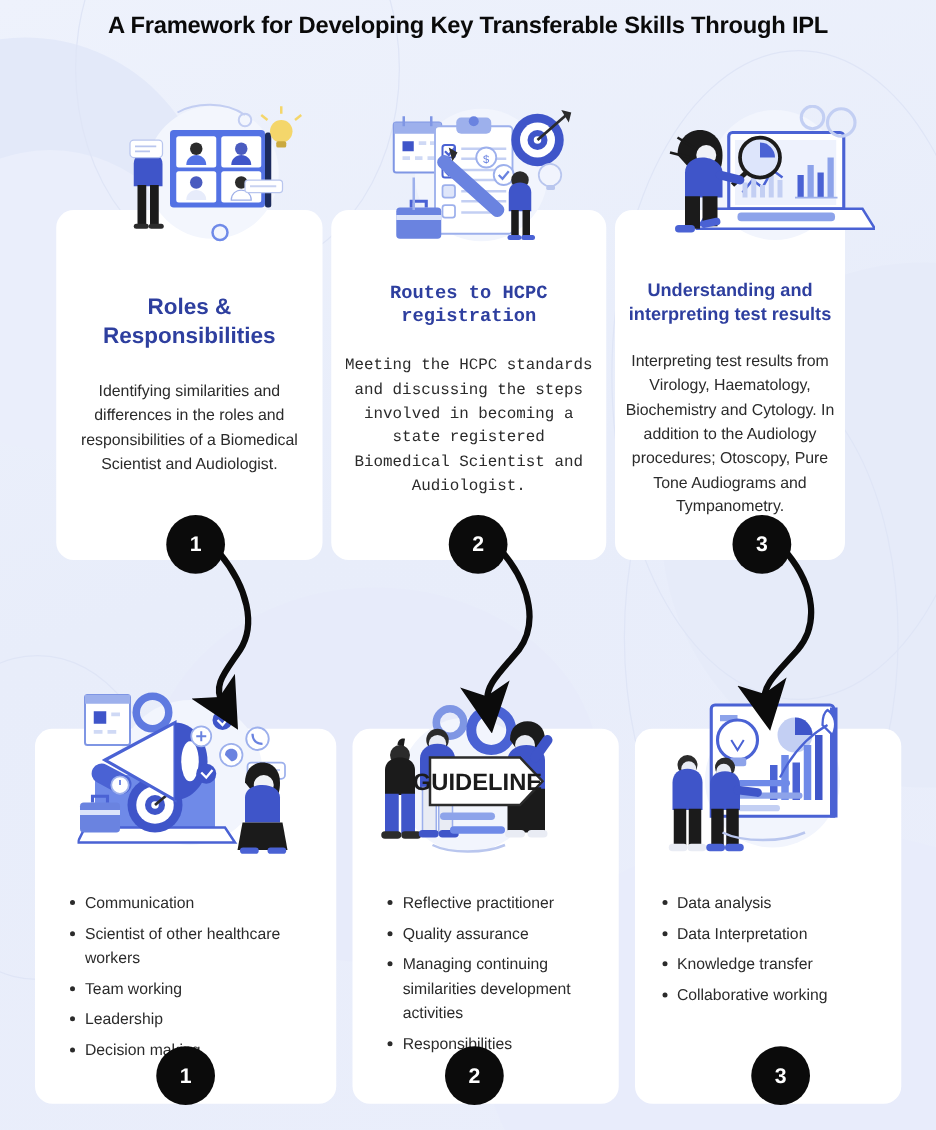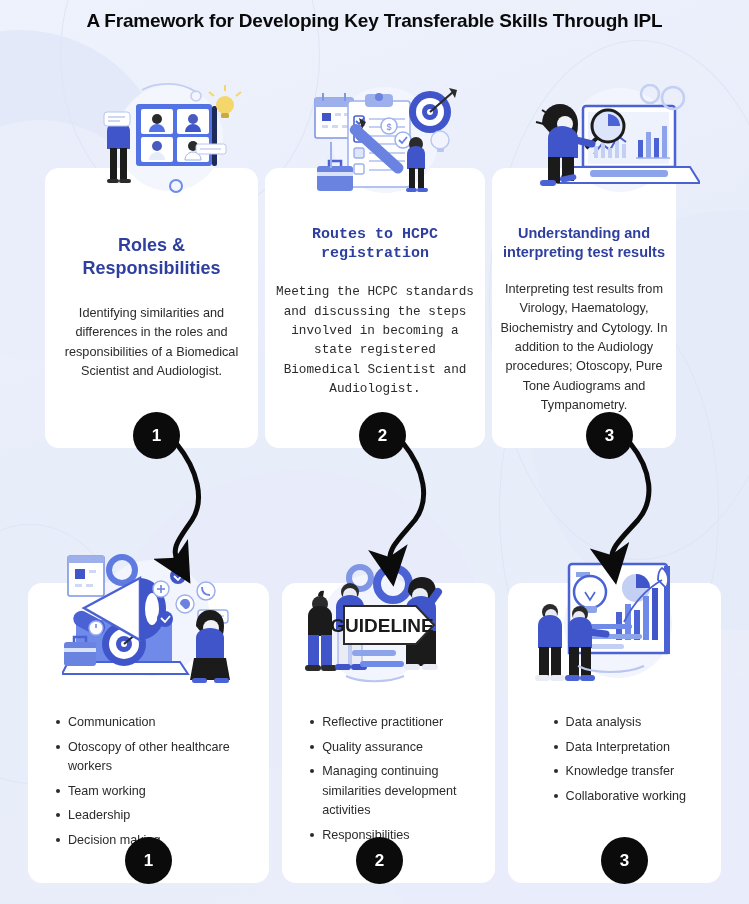--- a/index.html
+++ b/index.html
@@ -205,21 +205,21 @@
   .bullets li::before {
     content: "";
     position: absolute;
     left: 0;
     top: 7px;
     width: 4px;
     height: 4px;
     border-radius: 50%;
     background: #2b2b2b;
   }
-  .bcard-3 .bullets { padding-left: 46px; }
+  .bcard-3 .bullets { padding-left: 22px; }
 </style>
 </head>
 <body>
 
 <div id="poster">
 
   <div class="bg-blob blob-a"></div>
   <div class="bg-blob blob-b"></div>
   <div class="bg-blob blob-c"></div>
   <div class="bg-blob blob-d"></div>
@@ -414,21 +414,21 @@
 
   <div class="step-badge sb-t1">1</div>
   <div class="step-badge sb-t2">2</div>
   <div class="step-badge sb-t3">3</div>
 
   <div class="row-bottom">
 
     <div class="bcard bcard-1">
       <ul class="bullets">
         <li>Communication</li>
-        <li>Otoscopy of other healthcare workers</li>
+        <li>Scientist of other healthcare workers</li>
         <li>Team working</li>
         <li>Leadership</li>
         <li>Decision making</li>
       </ul>
     </div>
 
     <div class="bcard bcard-2">
       <ul class="bullets">
         <li>Reflective practitioner</li>
         <li>Quality assurance</li>

